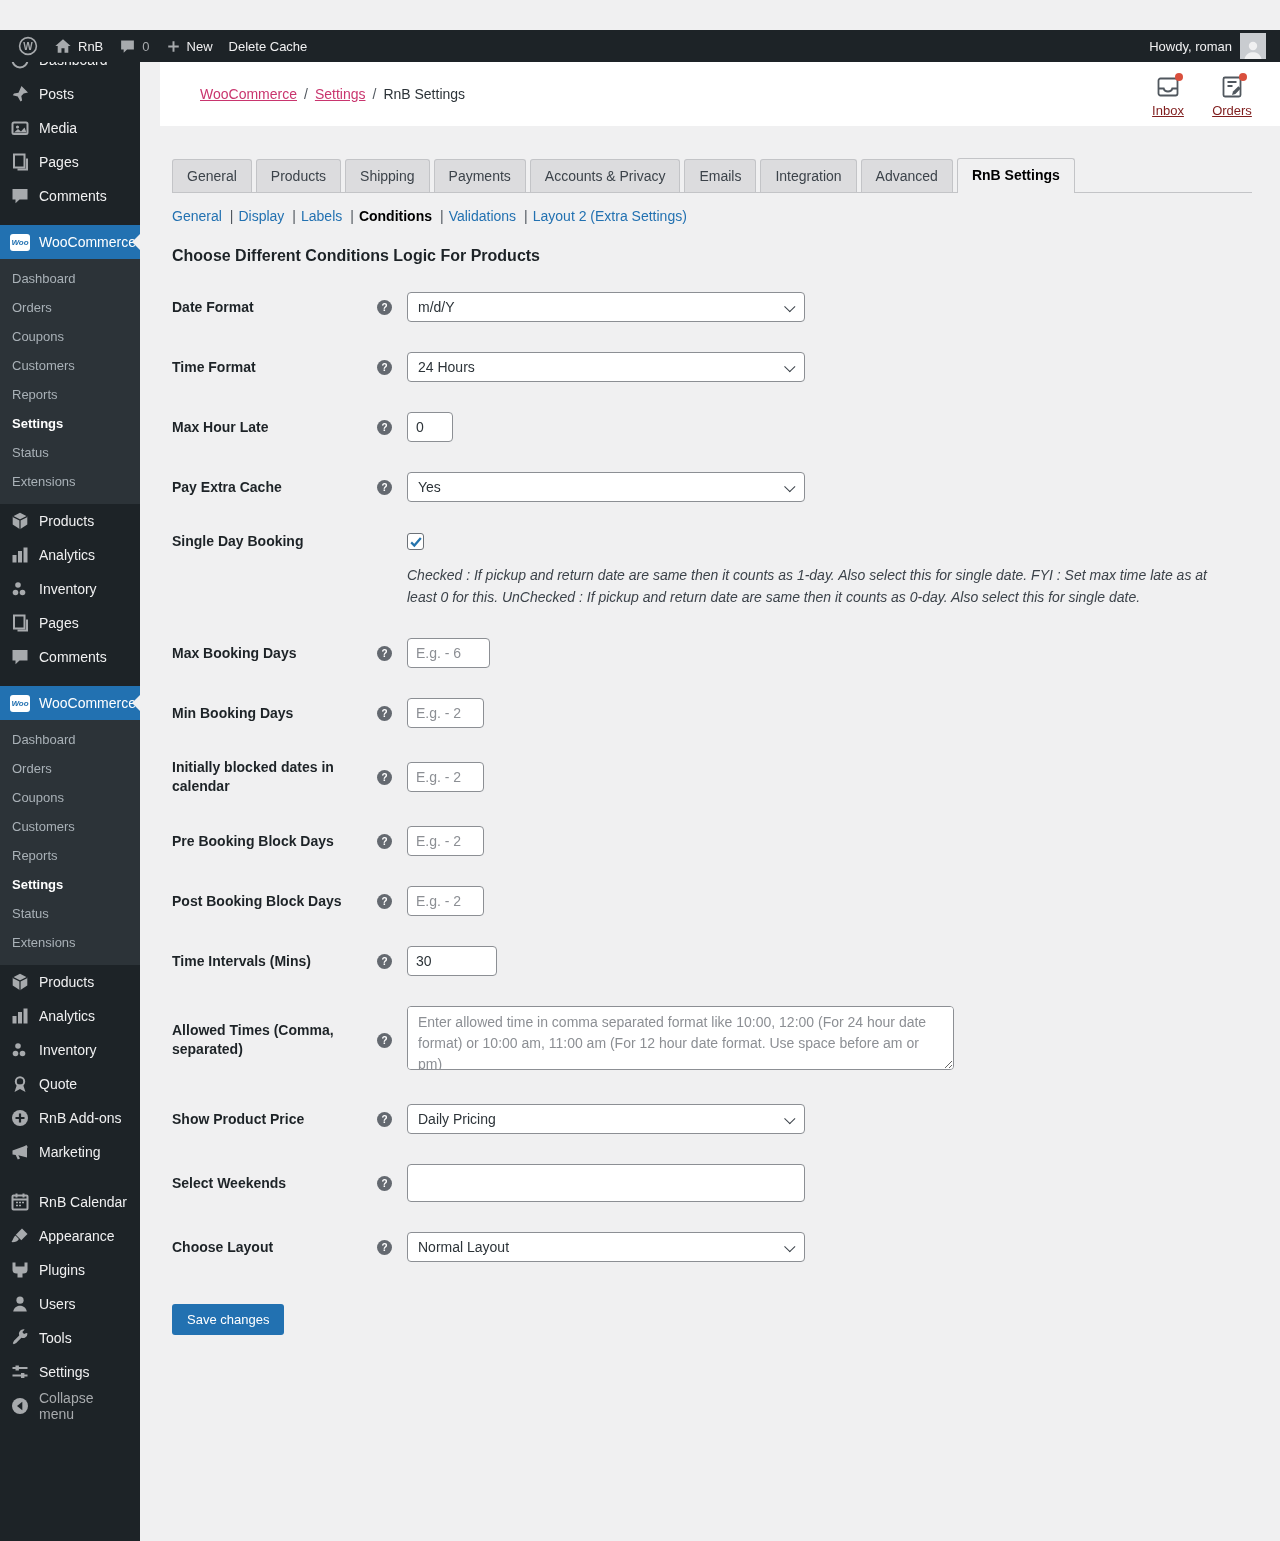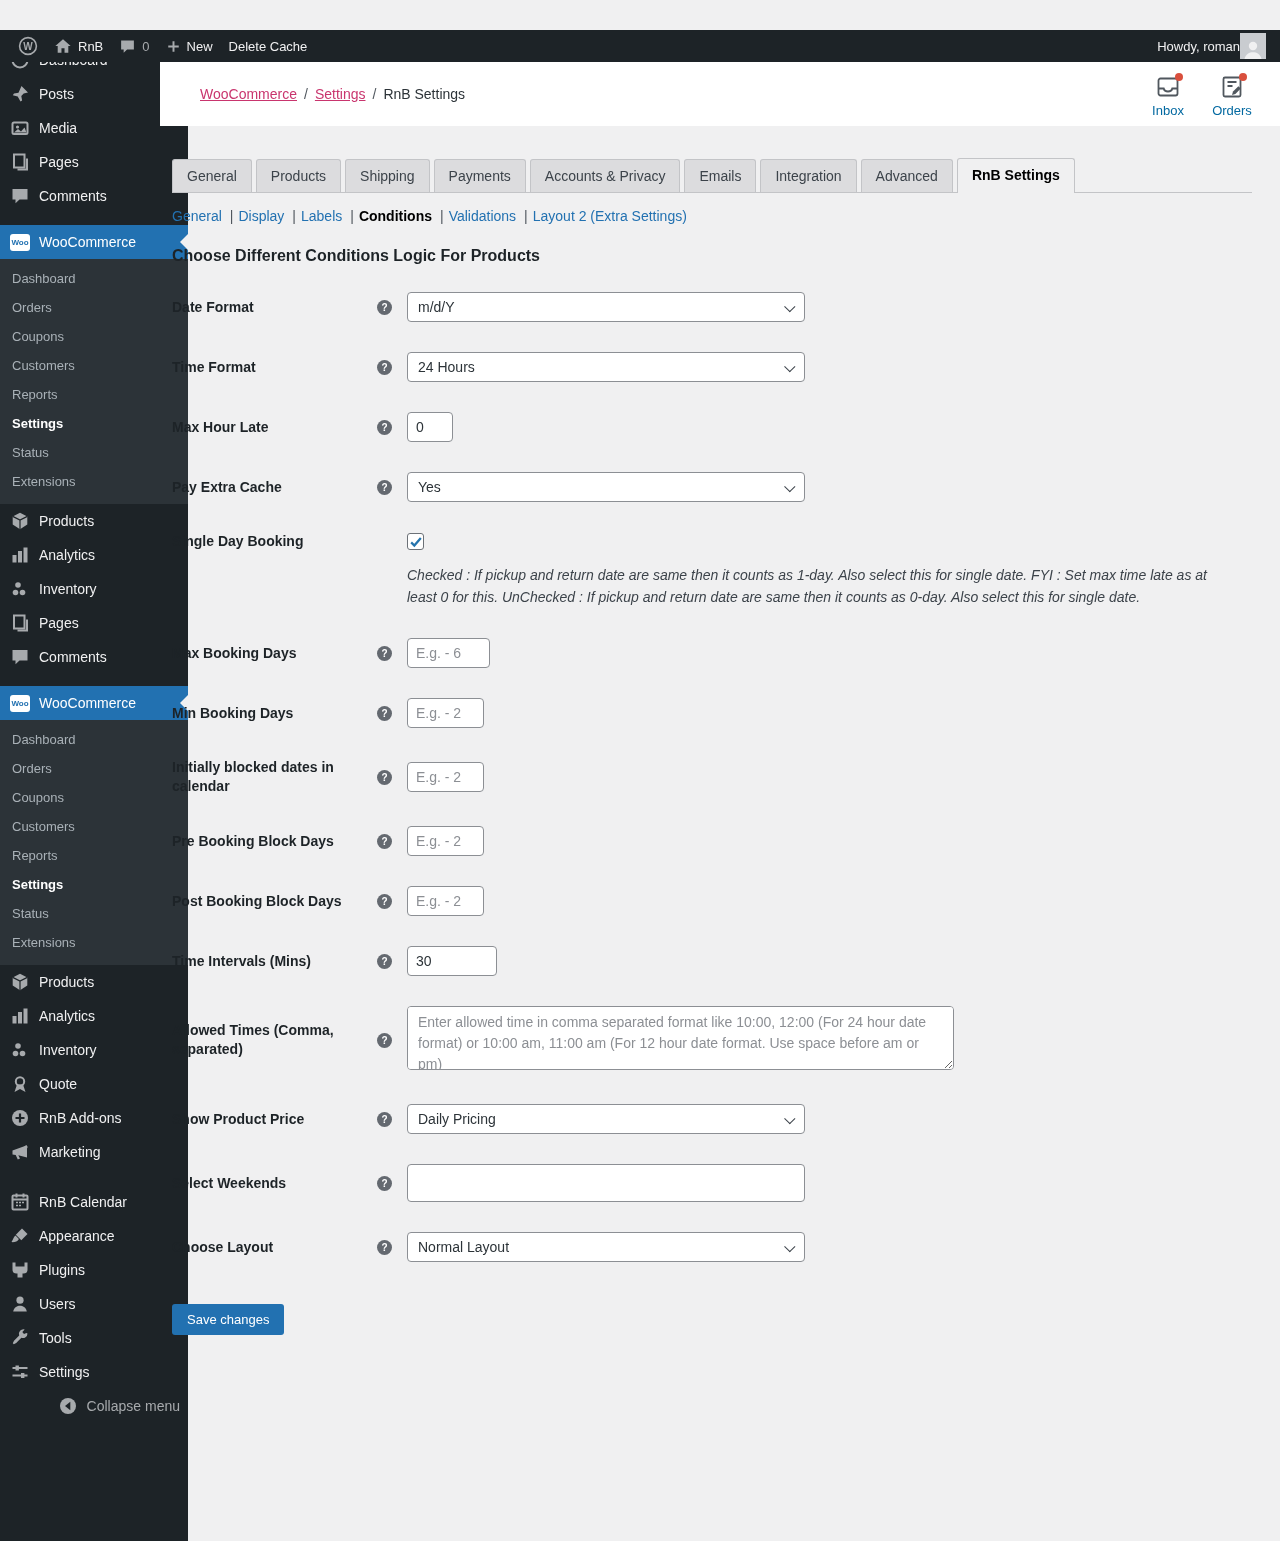--- a/index.html
+++ b/index.html
@@ -4,45 +4,45 @@
 <style>
   * { margin:0; padding:0; box-sizing:border-box; }
   html,body { width:1280px; height:1541px; }
   body { font-family:"Liberation Sans","DejaVu Sans",sans-serif; background:#f0f0f1; position:relative; overflow:hidden; color:#1d2327; }
 
   
   #adminbar { position:absolute; top:30px; left:0; width:1280px; height:32px; background:#1d2327; display:flex; align-items:center; color:#f0f0f1; font-size:13px; z-index:50; padding:0 10px; }
   .ab-item { display:flex; align-items:center; gap:6px; padding:0 8px; height:32px; cursor:pointer; }
   .ab-count { color:#a7aaad; }
   .ab-spacer { flex:1; }
-  .ab-howdy { display:flex; align-items:center; padding:0 4px;text-align:right; }
+  .ab-howdy { display:flex; align-items:center; gap:8px; padding:0 4px;text-align:right; }
   .ab-avatar { width:26px; height:26px; background:#c9ccd0; display:flex; align-items:flex-end; justify-content:center; overflow:hidden; }
 
   
-  #sidebar { position:absolute; top:62px; left:0; width:188px; height:1479px; background:#1d2327; overflow:hidden; font-size:14px; }
+  #sidebar { position:absolute; top:62px; left:0; width:140px; height:1479px; background:#1d2327; overflow:hidden; font-size:14px; }
   .sb-item { display:flex; align-items:center; gap:9px; height:34px; padding:0 8px 0 10px; color:#f0f0f1; cursor:pointer; position:relative; }
   .sb-item .sb-icon { width:20px; height:20px; flex:0 0 20px; display:flex; align-items:center; justify-content:center; }
   .sb-item.clipped { margin-top:-19px; }
   .sb-item.active { background:#2271b1; color:#fff; }
   .sb-item.active::after { content:""; position:absolute; right:0; top:50%; margin-top:-8px; border:8px solid transparent; border-right-color:#f0f0f1; }
   .sb-sub { background:#2c3338; padding:5px 0 8px 0; }
   .sb-subitem { display:block; padding:7px 4px 7px 12px; font-size:13px; color:#a9b1b7; cursor:pointer; }
   .sb-subitem.current { color:#fff; font-weight:bold; }
   .sb-gap { height:12px; }
   .sb-item.collapse { color:#a7aaad;justify-content:flex-end; }
-  .woo-badge { width:26px; height:17px; background:#fff; border-radius:3px; color:#2271b1; font-size:8px; font-weight:bold; display:flex; align-items:center; justify-content:center; }
+  .woo-badge { width:26px; height:17px; background:#fff; border-radius:3px; color:#2271b1; font-size:8px; font-weight:bold; display:flex; align-items:center; justify-content:center;font-style:italic; }
 
   
   #wcheader { position:absolute; top:62px; left:160px; width:1120px; height:64px; background:#fff; display:flex; align-items:center; padding:0 16px 0 40px; }
   .crumbs { font-size:14px; color:#2c3338; display:flex; gap:7px; align-items:center; }
   .crumb-link { color:#c9356e; text-decoration:underline; cursor:pointer; }
   .crumb-sep { color:#50575e; }
   .hdr-spacer { flex:1; }
   .hdr-action { width:64px; display:flex; flex-direction:column; align-items:center; gap:4px; cursor:pointer; padding-top:4px; }
-  .hdr-action .lbl { font-size:13px; color:#0369a1; }
+  .hdr-action .lbl { font-size:13px; color:#7f1d1d;text-decoration:underline; }
   .hdr-ic { position:relative; width:24px; height:24px; }
   .red-dot { position:absolute; top:-2px; right:-3px; width:8px; height:8px; border-radius:50%; background:#d94f3d; }
 
   
   #main { position:absolute; top:126px; left:152px; width:1120px; height:1415px; padding:0 20px; }
   #tabs { display:flex; align-items:flex-end; margin-top:32px; border-bottom:1px solid #c3c4c7; }
   .nav-tab { background:#dcdcde; border:1px solid #c3c4c7; border-bottom:none; border-radius:3px 3px 0 0; margin-right:4px; padding:8px 14px; font-size:14px; color:#3c434a; cursor:pointer; white-space:nowrap; }
   .nav-tab.active { background:#f0f0f1; font-weight:bold; color:#000; margin-bottom:-1px; padding-bottom:10px; }
   #subnav { margin-top:15px; font-size:14px; color:#2c3338; }
   #subnav .sn-link { color:#2271b1; cursor:pointer; }

